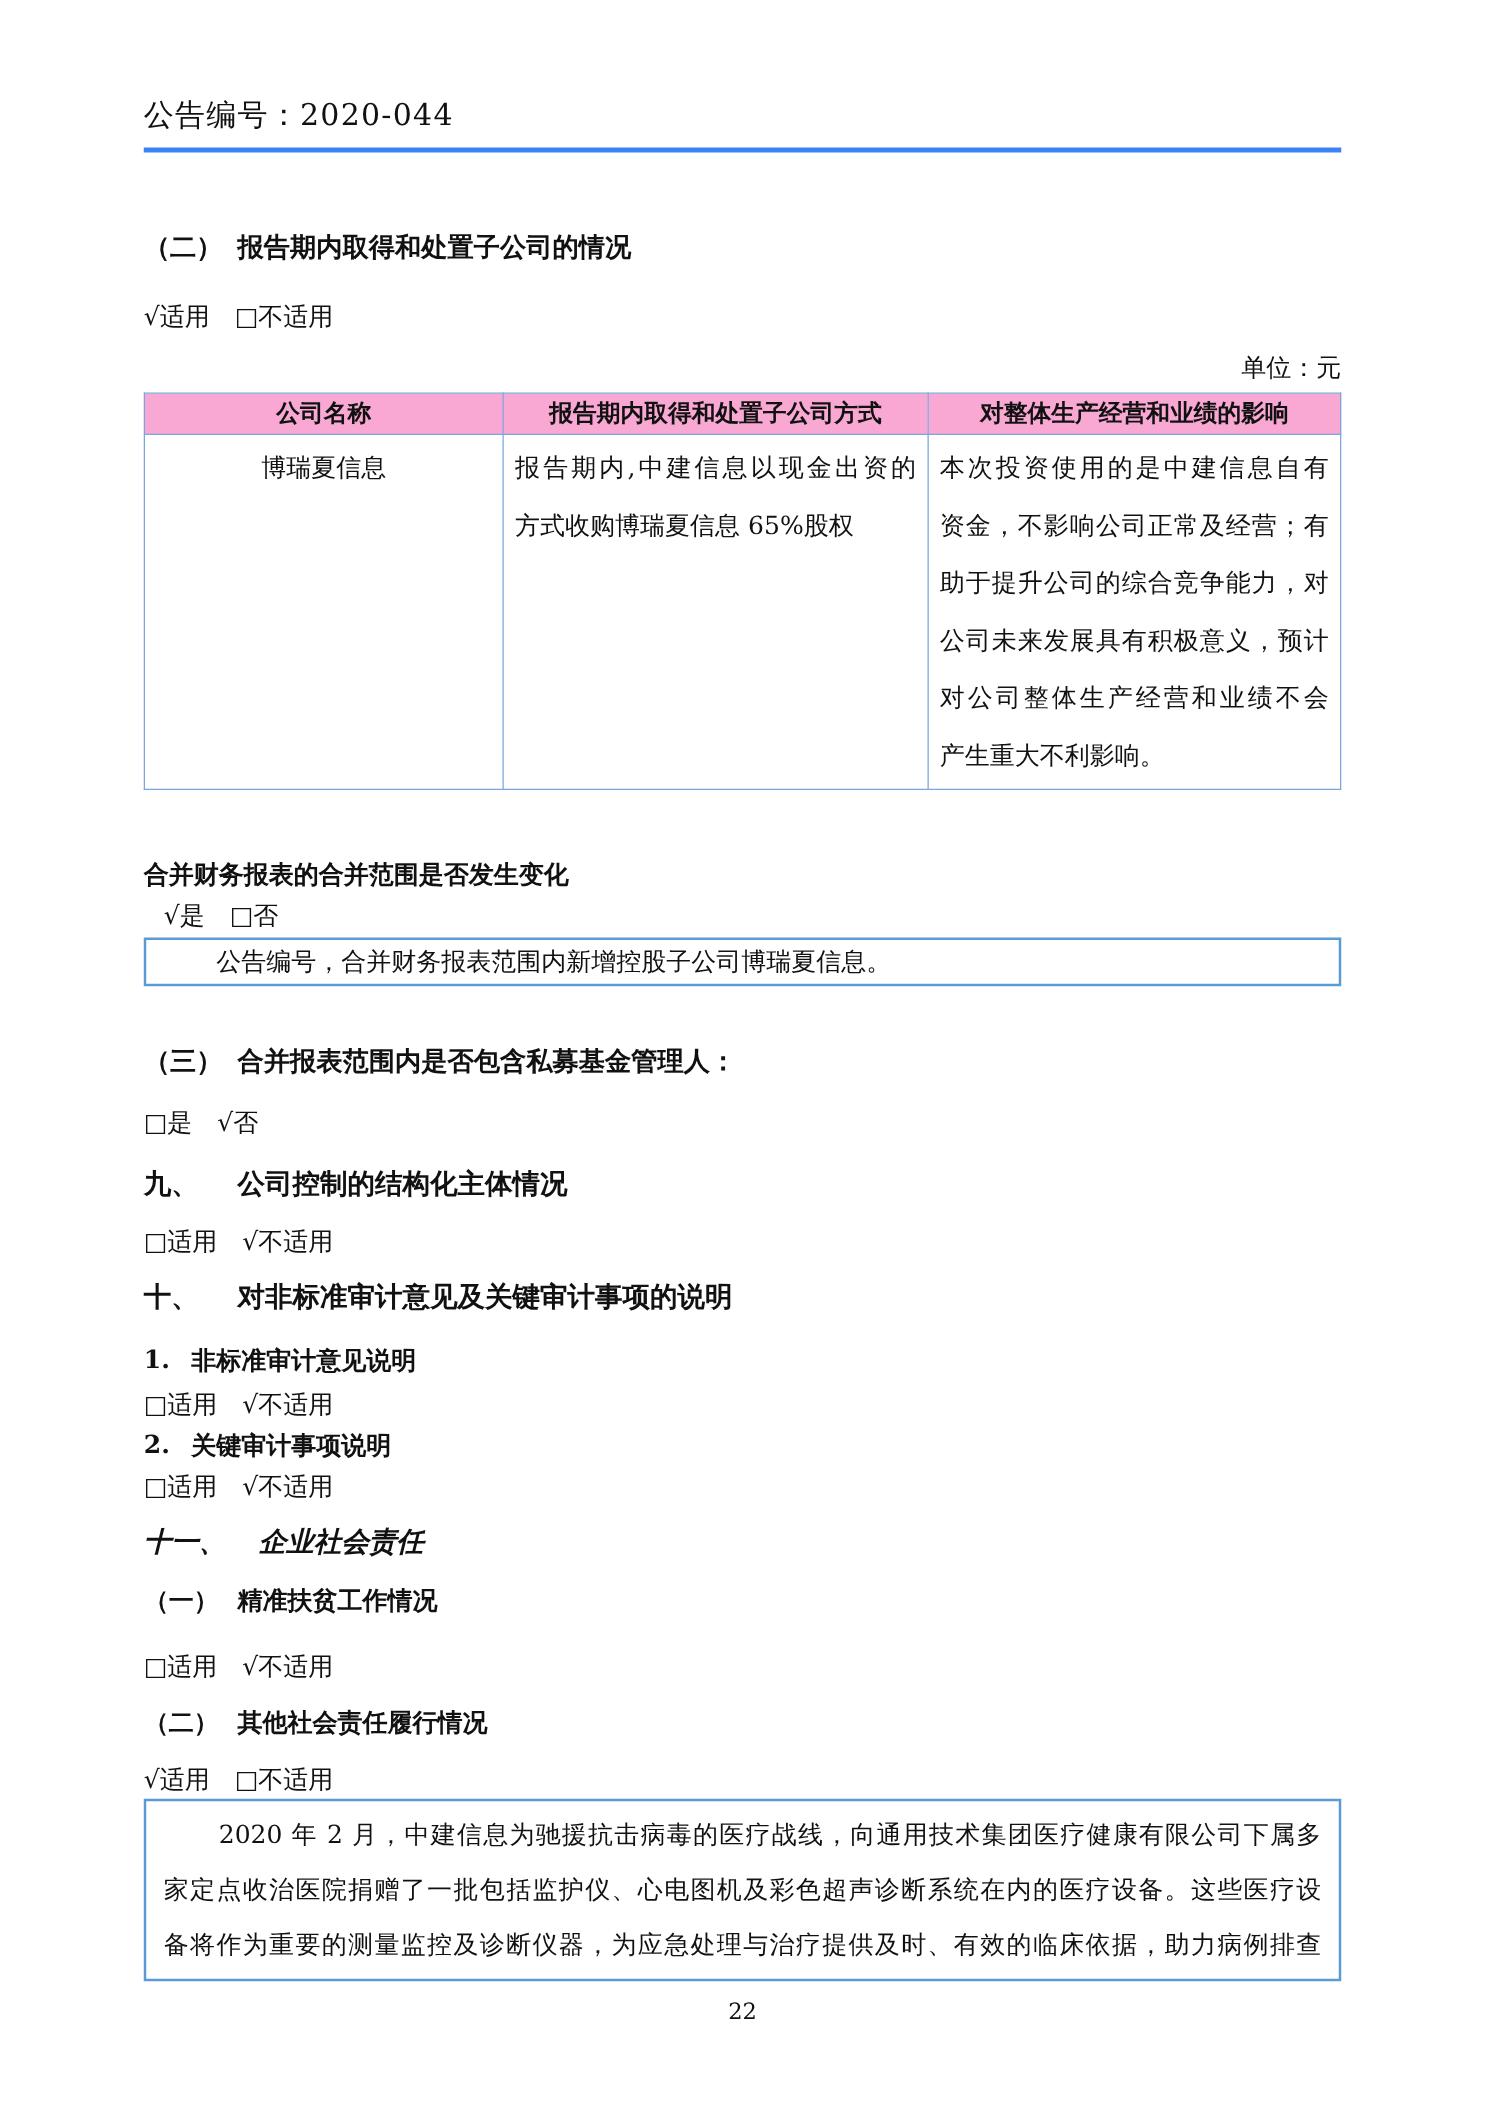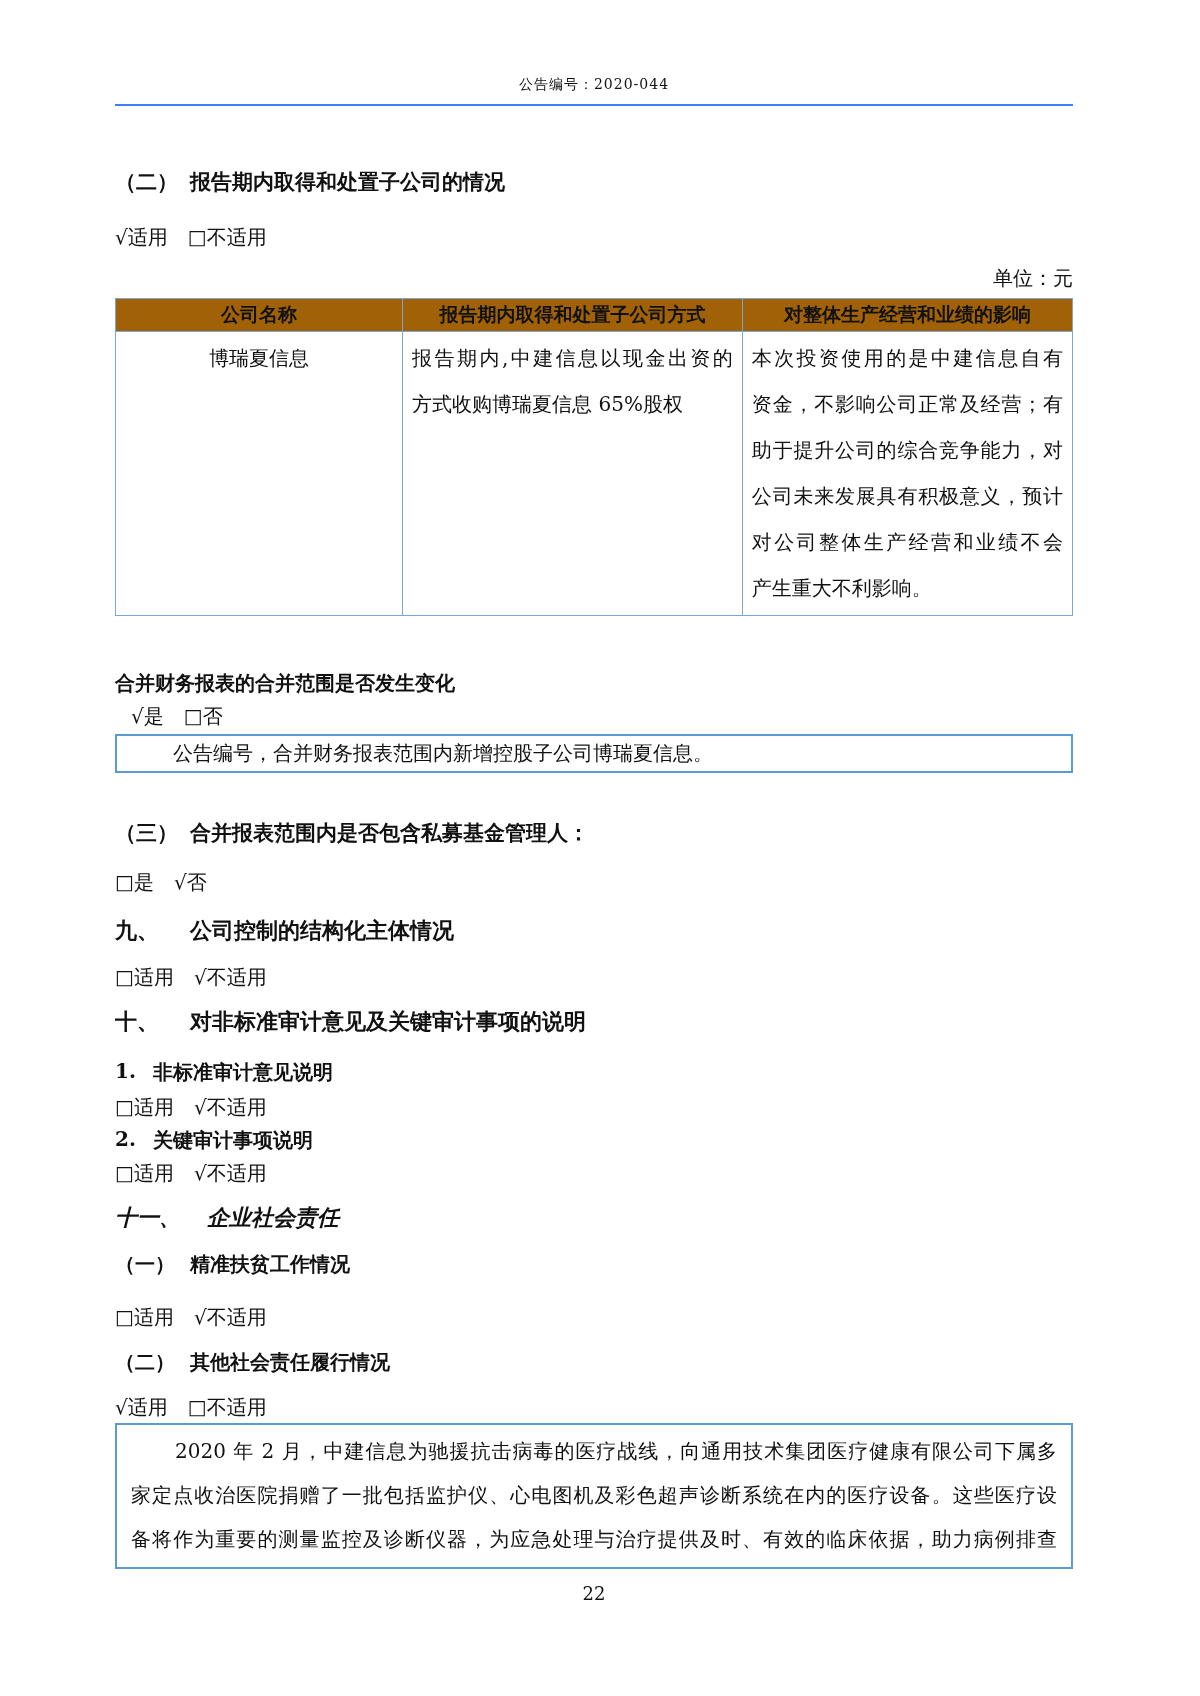--- a/index.html
+++ b/index.html
@@ -7,43 +7,43 @@
   body {
     width:1200px; height:1696px;
     font-family:"DejaVu Serif","Liberation Serif",serif;
     color:#111111;
     overflow:hidden;
   }
   .page { width:1200px; height:1696px; padding:76px 127px 0 115px; position:relative; }
 
   
   .doc-header {
-    text-align:center; font-size:14px; letter-spacing:1px;
-    padding-bottom:10px; border-bottom:2px solid #3b82f6;
+    text-align:left; font-size:24px; letter-spacing:1px;
+    padding-bottom:10px; border-bottom:4px solid #3b82f6;
   }
 
   
   .hd { font-family:"DejaVu Sans","Liberation Sans",sans-serif; font-weight:bold; display:flex; }
   .hd-l1 { font-size:22px; margin-top:16px; }
   .hd-l2 { font-size:21px; }
   .hd-num { min-width:75px; }
   .hd-num-wide { min-width:92px; }
   .hd-item { font-size:20px; }
   .hd-item .hd-num { min-width:38px; font-family:"DejaVu Serif","Liberation Serif",serif; }
 
   .sec2-heading { margin-top:62px; }
   .check-line { font-size:20px; margin-top:28px; }
 
   .unit-line { text-align:right; font-size:20px; margin-top:14px; margin-bottom:6px; }
 
   
   table { width:100%; border-collapse:collapse; table-layout:fixed; }
   th, td { border:1.5px solid #7ca6db; }
   thead th {
-    background:#a16207;
+    background:#f9a8d4;
     font-family:"DejaVu Sans","Liberation Sans",sans-serif;
     font-weight:bold; font-size:19px;
     height:33px; padding:2px 4px; text-align:center; vertical-align:middle;
   }
   tbody td { vertical-align:top; font-size:20px; padding:3px 9px 4px; }
   td.cell-center { text-align:center; line-height:46px; }
   .cell-line { line-height:46px; text-align:justify; text-align-last:justify; }
   .cell-line.last { text-align-last:left; }
 
   .merge-heading { font-size:20px; margin-top:54px; }

